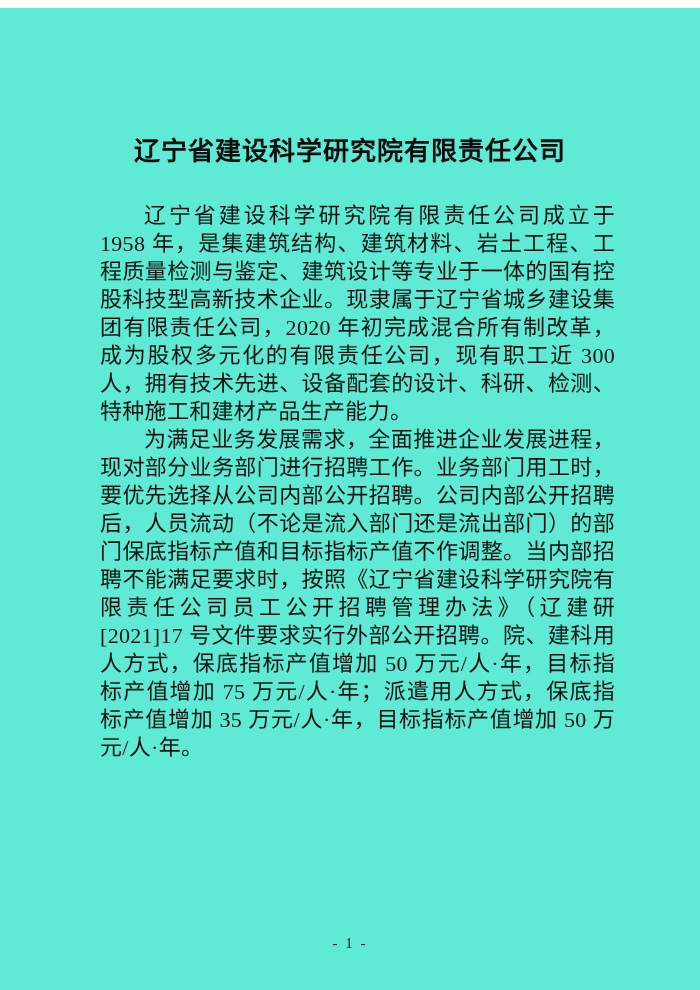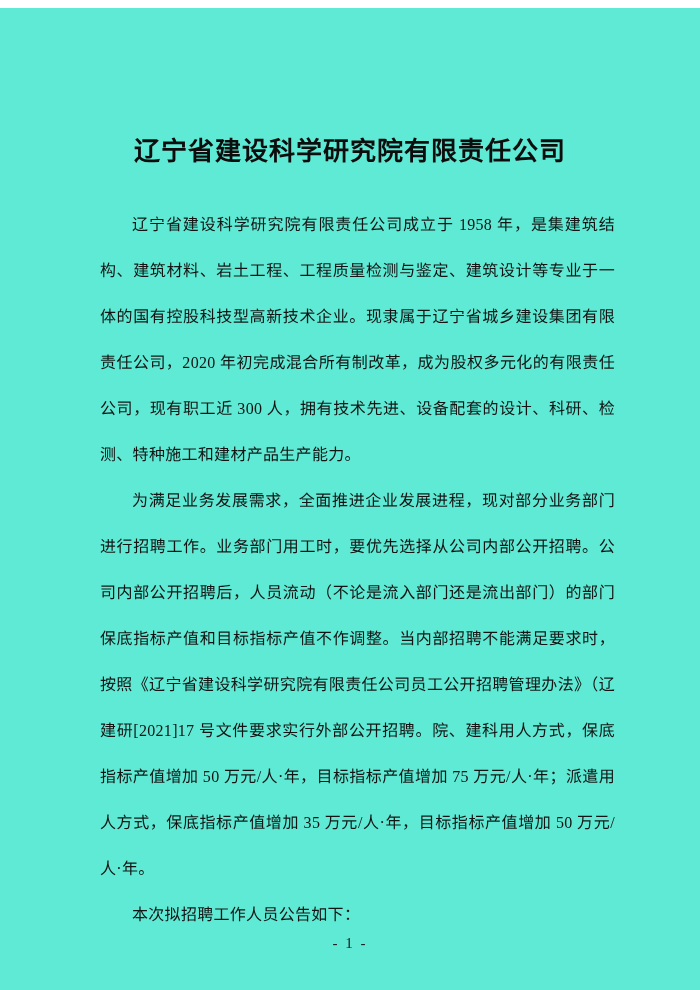--- a/index.html
+++ b/index.html
@@ -24,22 +24,22 @@
     text-align: center;
     font-weight: bold;
     font-size: 26px;
     line-height: 44px;
     letter-spacing: 1px;
     color: #0d0d0d;
   }
 
   .body-text {
     margin: 28px 85px 0 100px;
-    font-size: 16px;
-    line-height: 46px;
+    font-size: 22px;
+    line-height: 28px;
     color: #141414;
     text-align: justify;
     text-justify: inter-ideograph;
     letter-spacing: 0.3px;
   }
 
   .body-text p {
     text-indent: 2em;
     margin: 0;
   }
@@ -60,18 +60,17 @@
 
 <div class="page">
 
   <div class="title-block">
     <div>辽宁省建设科学研究院有限责任公司</div>
   </div>
 
   <div class="body-text">
     <p>辽宁省建设科学研究院有限责任公司成立于 1958 年，是集建筑结构、建筑材料、岩土工程、工程质量检测与鉴定、建筑设计等专业于一体的国有控股科技型高新技术企业。现隶属于辽宁省城乡建设集团有限责任公司，2020 年初完成混合所有制改革，成为股权多元化的有限责任公司，现有职工近 300 人，拥有技术先进、设备配套的设计、科研、检测、特种施工和建材产品生产能力。</p>
     <p>为满足业务发展需求，全面推进企业发展进程，现对部分业务部门进行招聘工作。业务部门用工时，要优先选择从公司内部公开招聘。公司内部公开招聘后，人员流动（不论是流入部门还是流出部门）的部门保底指标产值和目标指标产值不作调整。当内部招聘不能满足要求时，按照《辽宁省建设科学研究院有限责任公司员工公开招聘管理办法》（辽建研[2021]17 号文件要求实行外部公开招聘。院、建科用人方式，保底指标产值增加 50 万元/人·年，目标指标产值增加 75 万元/人·年；派遣用人方式，保底指标产值增加 35 万元/人·年，目标指标产值增加 50 万元/人·年。</p>
-    <p>本次拟招聘工作人员公告如下：</p>
   </div>
 
   <div class="page-footer">- 1 -</div>
 
 </div>
 
 </body></html>

